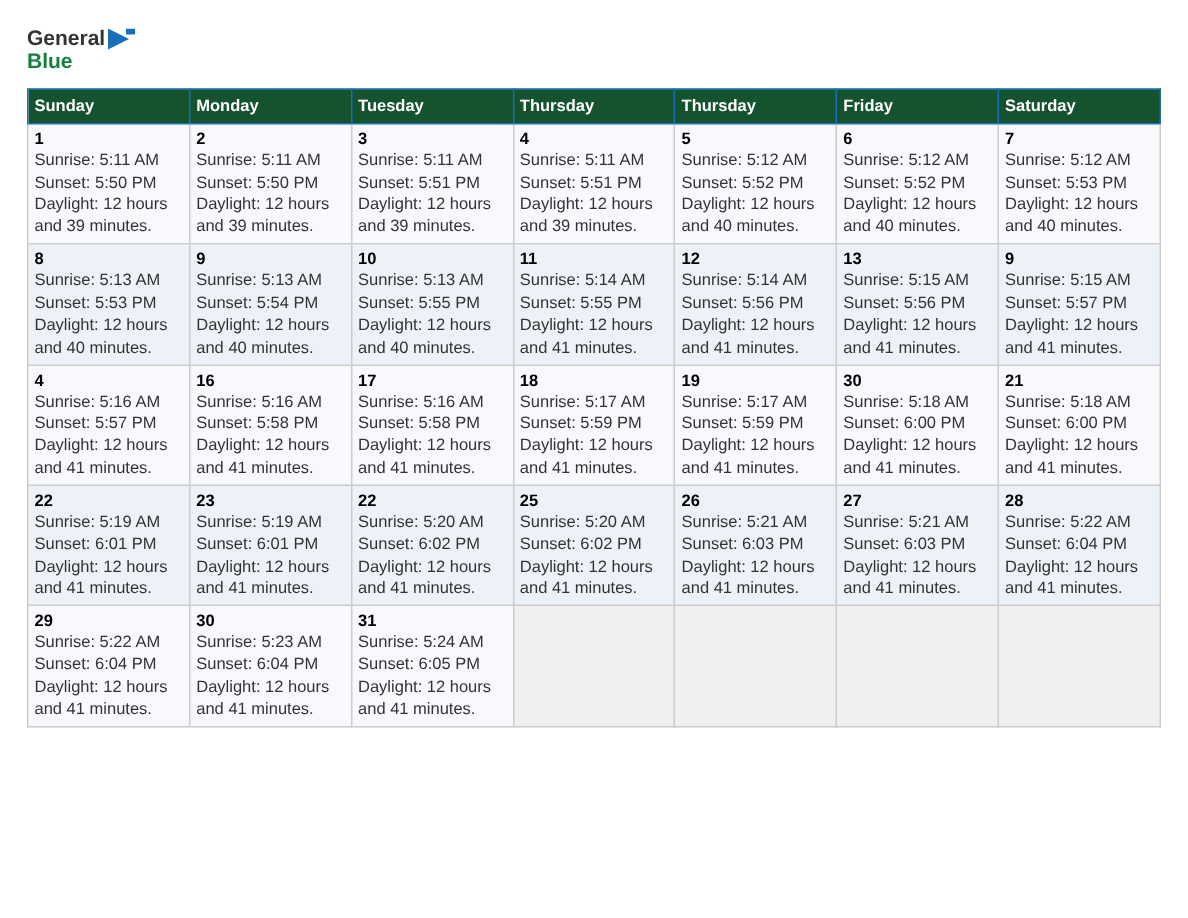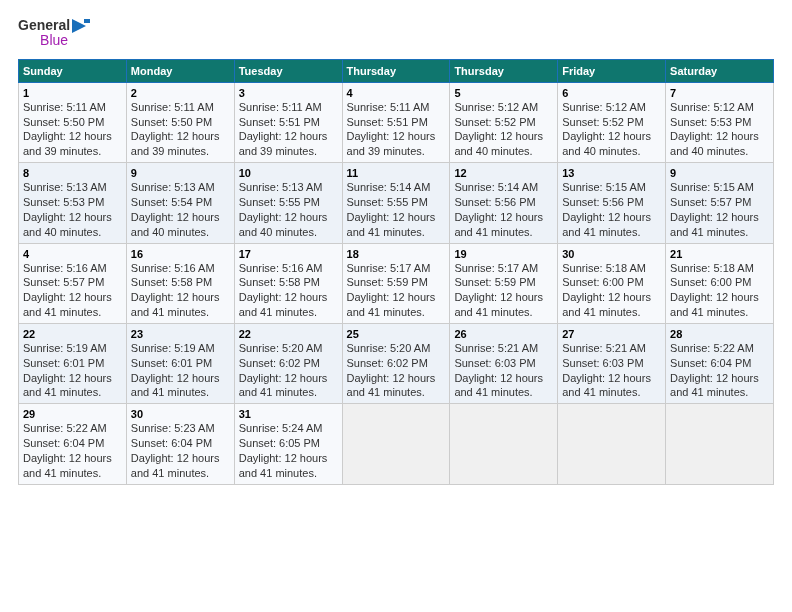--- a/index.html
+++ b/index.html
@@ -38,21 +38,21 @@
     .subtitle {
       font-size: 14px;
       color: #555;
     }
     .calendar {
       width: 100%;
       border-collapse: collapse;
       font-size: 9.5px;
     }
     .calendar thead tr th {
-      background: #0f766e;
+      background: #14532d;
       color: #fff;
       padding: 5px 4px;
       font-size: 11px;
       font-weight: bold;
       text-align: left;
       border: 1px solid #1a6fba;
     }
     .calendar tbody tr td {
       border: 1px solid #ccc;
       padding: 4px 4px 3px 4px;
@@ -80,29 +80,29 @@
     td.empty {
       background: #f0f0f0 !important;
     }
   </style>
 </head>
 <body>
 
 <div class="page">
   <div class="header">
     <div class="logo">
-  <div style="display:flex;flex-direction:column;align-items:center;line-height:1.1">
+  <div style="display:flex;flex-direction:column;align-items:flex-start;line-height:1.1">
     <div style="display:flex;align-items:center;gap:2px">
       <span style="font-size:14px;font-weight:bold;color:#333">General</span>
       <svg width="18" height="14" viewBox="0 0 18 14">
         <polygon points="0,0 14,7 0,14" fill="#1a6fba"></polygon>
         <rect x="12" y="0" width="6" height="4" fill="#1a6fba"></rect>
       </svg>
     </div>
-    <span style="font-size:14px;font-weight:normal;color:#a21caf">Blue</span>
+    <span style="font-size:14px;font-weight:bold;color:#15803d">Blue</span>
   </div>
 </div>
     <div class="title-area">
       <div class="main-title"></div>
       <div class="subtitle"></div>
     </div>
   </div>
 
   <table class="calendar">
     <thead>

